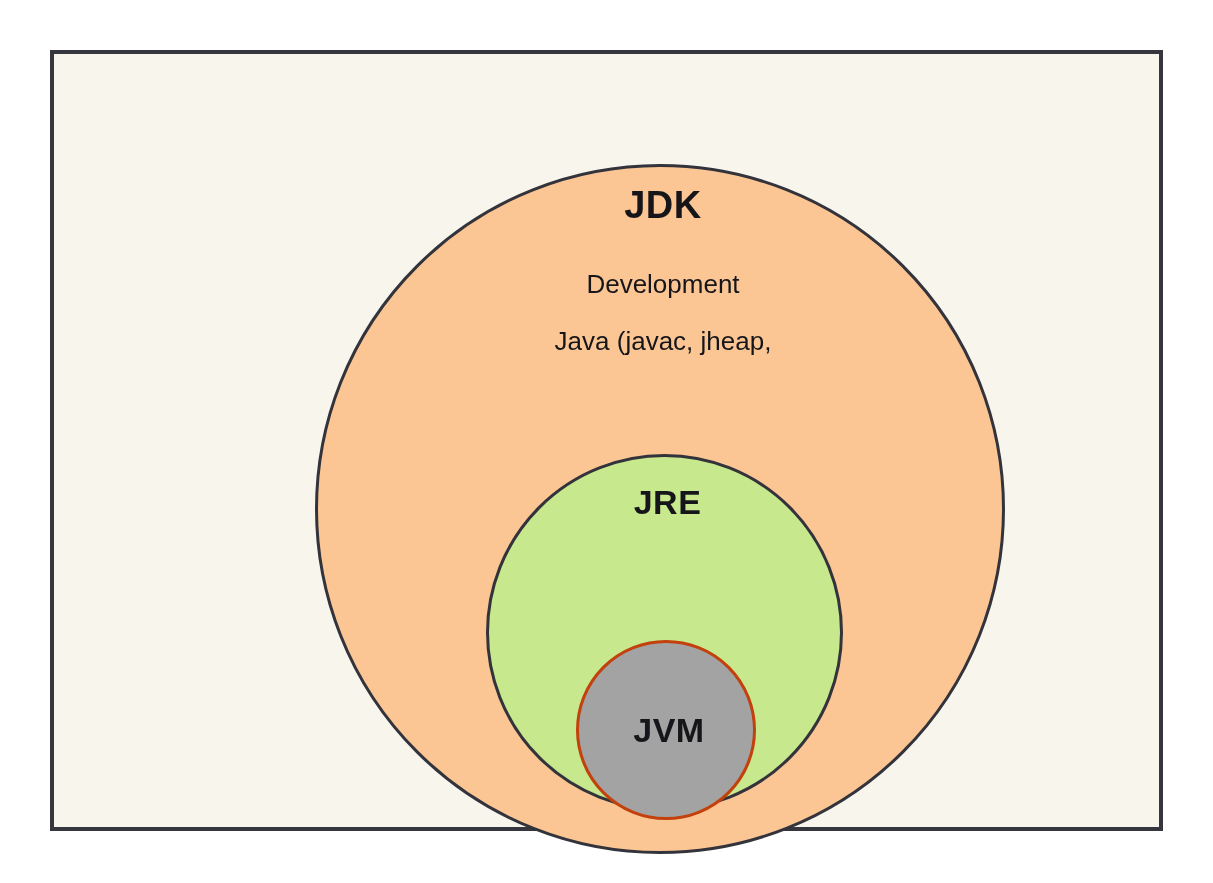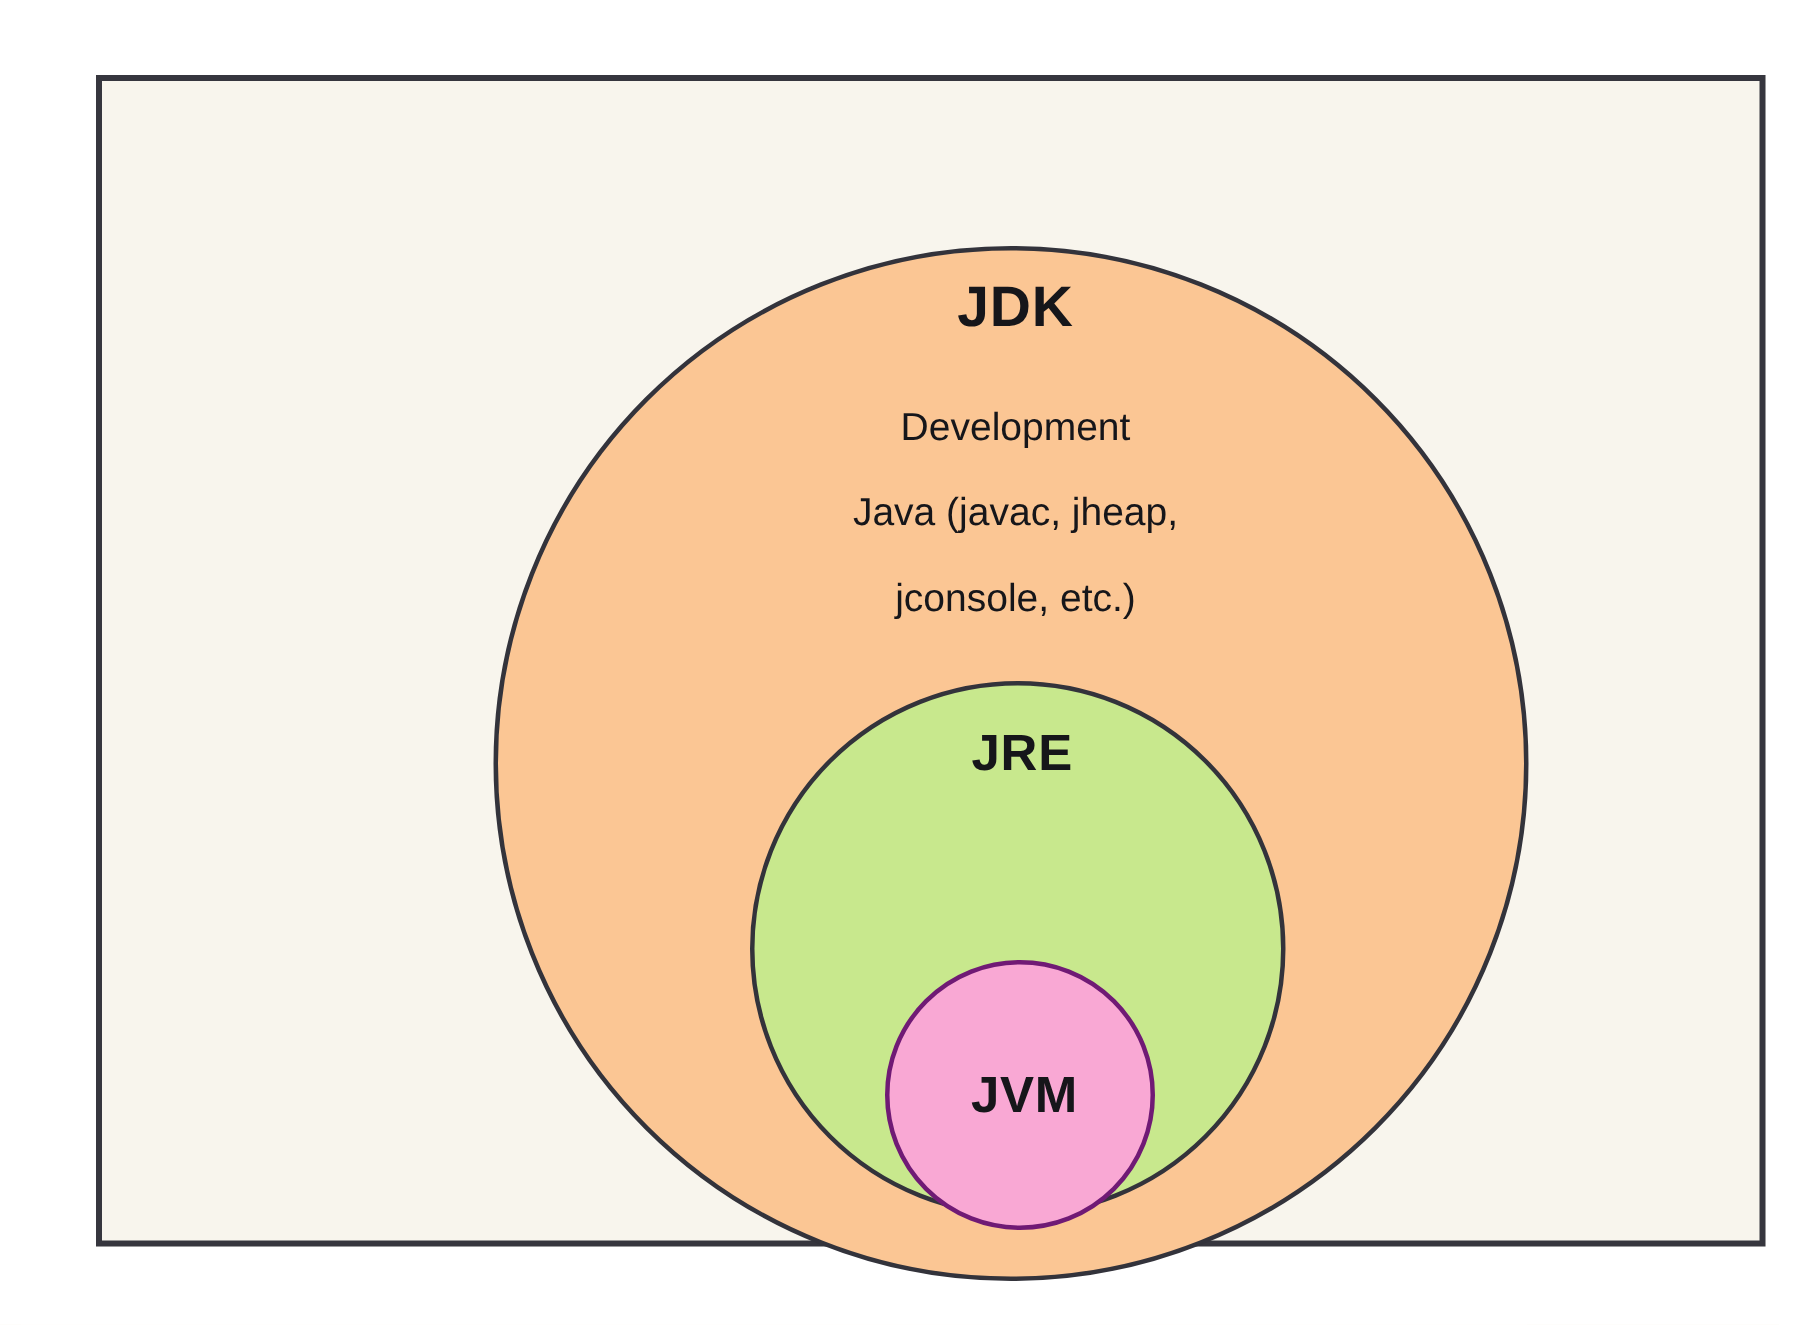--- a/index.html
+++ b/index.html
@@ -13,21 +13,20 @@
     height: 883px;
     font-family: "Liberation Sans", sans-serif;
     overflow: hidden;
   }
 
   #canvas {
     position: relative;
     width: 1004px;
     height: 883px;
     background: #ffffff;
-    margin-left: 14px;
   }
 
   
   .frame {
     position: absolute;
     left: 50px;
     top: 50px;
     width: 1105px;
     height: 773px;
     background: #f8f5ed;
@@ -60,22 +59,22 @@
     background: #c8e88d;
     border: 3px solid #33333b;
   }
 
   
   .circle-jvm {
     left: 516px;
     top: 592px;
     width: 180px;
     height: 180px;
-    background: #f9a8d4;
-    border: 3px solid #701a75;
+    background: #a3a3a3;
+    border: 3px solid #c2410c;
   }
 
   .label-block {
     position: absolute;
     text-align: center;
     color: #16161a;
     line-height: 1.0;
     user-select: none;
   }
 
@@ -134,21 +133,20 @@
 
   <div class="frame">
 
     <div class="circle circle-jdk">
 
       <div class="label-block heading jdk-title">JDK</div>
 
       <div class="label-block jdk-lines">
         <div>Development</div>
         <div>Java (javac, jheap,</div>
-        <div>jconsole, etc.)</div>
       </div>
 
       <div class="circle circle-jre" style="left:168px; top:287px;">
 
         <div class="label-block heading jre-title">JRE</div>
 
         <div class="label-block jre-lines">
         </div>
 
         <div class="circle circle-jvm" style="left:87px; top:183px;">

